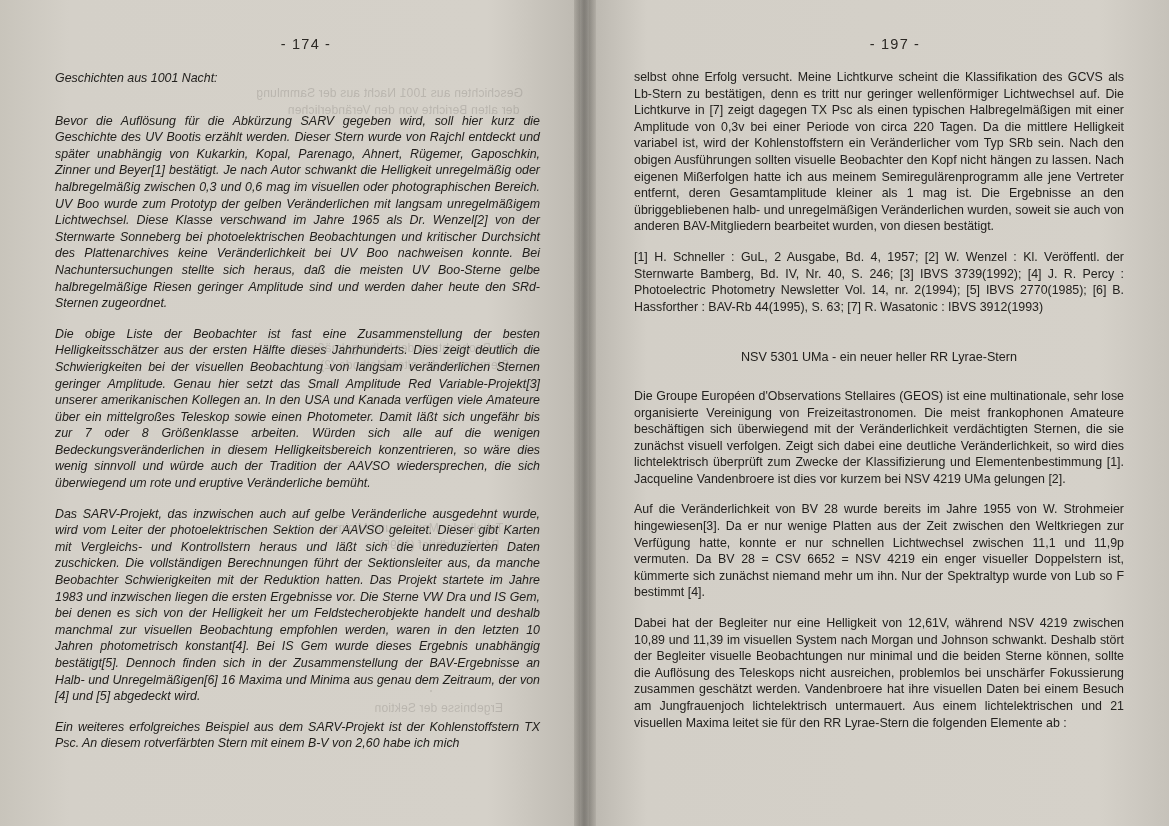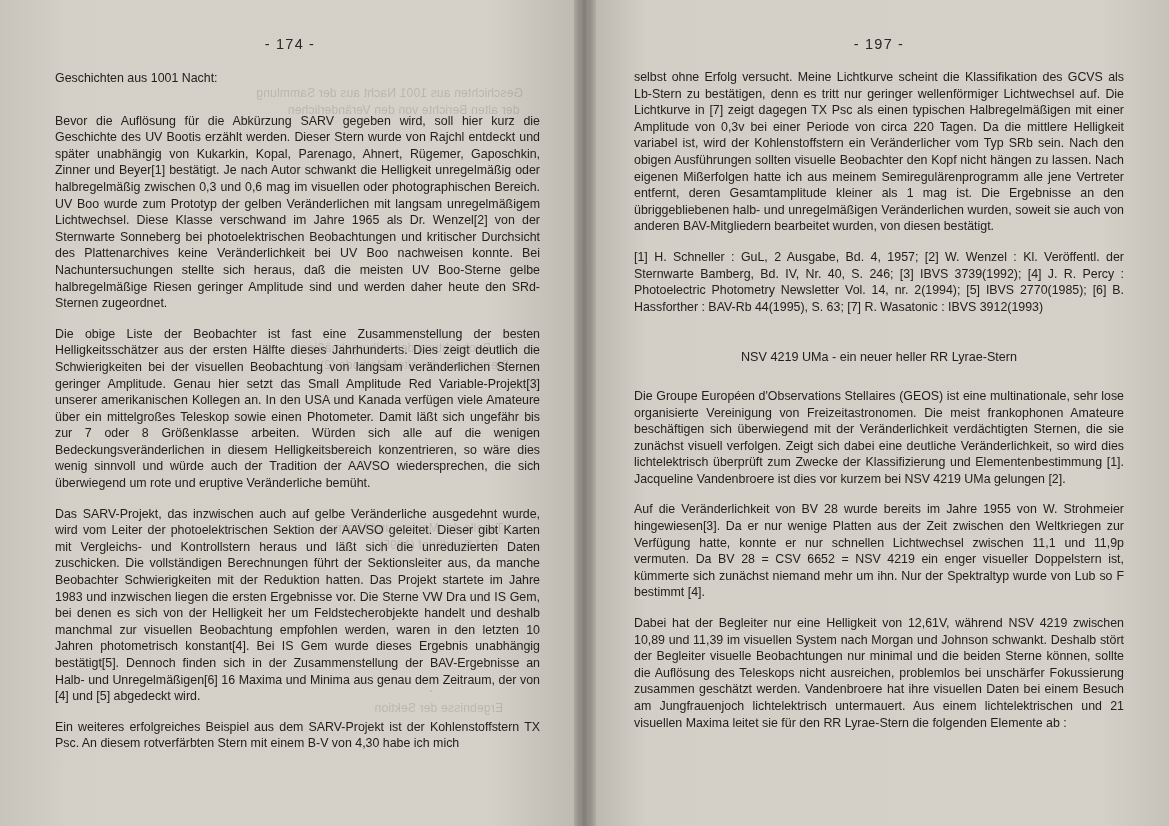--- a/index.html
+++ b/index.html
@@ -52,20 +52,21 @@
     left: 0;
     width: 100%;
     height: 100%;
   }
   .pagenum {
     position: absolute;
     text-align: center;
     font-size: 14.5px;
     letter-spacing: 1.2px;
     color: #2b2824;
+    padding-left: 16px;
   }
   .col {
     position: absolute;
     color: #23211e;
     font-size: 12.4px;
     line-height: 16.6px;
     text-align: justify;
     text-justify: inter-word;
   }
   .col p {
@@ -112,26 +113,26 @@
 </style>
 </head>
 <body>
 
 <div class="scan">
 
   <div class="page left">
     <div class="content">
       <div class="pagenum" style="left:0; top:36px; width:580px;">- 174 -</div>
 
-      <div class="col" style="left:55px; top:70px; width:485px;">
+      <div class="col" style="left:55px; top:70px; width:485px;font-style:italic;">
         <div class="lead">Geschichten aus 1001 Nacht:</div>
         <p>Bevor die Auflösung für die Abkürzung SARV gegeben wird, soll hier kurz die Geschichte des UV Bootis erzählt werden. Dieser Stern wurde von Rajchl entdeckt und später unabhängig von Kukarkin, Kopal, Parenago, Ahnert, Rügemer, Gaposchkin, Zinner und Beyer[1] bestätigt. Je nach Autor schwankt die Helligkeit unregelmäßig oder halbregelmäßig zwischen 0,3 und 0,6 mag im visuellen oder photographischen Bereich. UV Boo wurde zum Prototyp der gelben Veränderlichen mit langsam unregelmäßigem Lichtwechsel. Diese Klasse verschwand im Jahre 1965 als Dr. Wenzel[2] von der Sternwarte Sonneberg bei photoelektrischen Beobachtungen und kritischer Durchsicht des Plattenarchives keine Veränderlichkeit bei UV Boo nachweisen konnte. Bei Nachuntersuchungen stellte sich heraus, daß die meisten UV Boo-Sterne gelbe halbregelmäßige Riesen geringer Amplitude sind und werden daher heute den SRd-Sternen zugeordnet.</p>
         <p>Die obige Liste der Beobachter ist fast eine Zusammenstellung der besten Helligkeitsschätzer aus der ersten Hälfte dieses Jahrhunderts. Dies zeigt deutlich die Schwierigkeiten bei der visuellen Beobachtung von langsam veränderlichen Sternen geringer Amplitude. Genau hier setzt das Small Amplitude Red Variable-Projekt[3] unserer amerikanischen Kollegen an. In den USA und Kanada verfügen viele Amateure über ein mittelgroßes Teleskop sowie einen Photometer. Damit läßt sich ungefähr bis zur 7 oder 8 Größenklasse arbeiten. Würden sich alle auf die wenigen Bedeckungsveränderlichen in diesem Helligkeitsbereich konzentrieren, so wäre dies wenig sinnvoll und würde auch der Tradition der AAVSO wiedersprechen, die sich überwiegend um rote und eruptive Veränderliche bemüht.</p>
         <p>Das SARV-Projekt, das inzwischen auch auf gelbe Veränderliche ausgedehnt wurde, wird vom Leiter der photoelektrischen Sektion der AAVSO geleitet. Dieser gibt Karten mit Vergleichs- und Kontrollstern heraus und läßt sich die unreduzierten Daten zuschicken. Die vollständigen Berechnungen führt der Sektionsleiter aus, da manche Beobachter Schwierigkeiten mit der Reduktion hatten. Das Projekt startete im Jahre 1983 und inzwischen liegen die ersten Ergebnisse vor. Die Sterne VW Dra und IS Gem, bei denen es sich von der Helligkeit her um Feldstecherobjekte handelt und deshalb manchmal zur visuellen Beobachtung empfohlen werden, waren in den letzten 10 Jahren photometrisch konstant[4]. Bei IS Gem wurde dieses Ergebnis unabhängig bestätigt[5]. Dennoch finden sich in der Zusammenstellung der BAV-Ergebnisse an Halb- und Unregelmäßigen[6] 16 Maxima und Minima aus genau dem Zeitraum, der von [4] und [5] abgedeckt wird.</p>
-        <p>Ein weiteres erfolgreiches Beispiel aus dem SARV-Projekt ist der Kohlenstoffstern TX Psc. An diesem rotverfärbten Stern mit einem B-V von 4,30 habe ich mich</p>
+        <p>Ein weiteres erfolgreiches Beispiel aus dem SARV-Projekt ist der Kohlenstoffstern TX Psc. An diesem rotverfärbten Stern mit einem B-V von 2,60 habe ich mich</p>
       </div>
 
       <div class="ghost" style="left:60px; top:85px; width:470px;">  Geschichten aus 1001 Nacht aus der Sammlung
    der alten Berichte von den Veränderlichen</div>
       <div class="ghost" style="left:90px; top:340px; width:430px;">  Die Beobachtung der halbregelmäßigen
    Sterne nach der alten Methode (2)</div>
       <div class="ghost" style="left:80px; top:520px; width:430px;">  Tabelle der Maxima und Minima
    BAV Rundbrief (1995)</div>
       <div class="ghost" style="left:110px; top:700px; width:400px;">  Ergebnisse der Sektion</div>
     </div>
@@ -139,21 +140,21 @@
 
   <div class="page right">
     <div class="content">
       <div class="pagenum" style="left:0; top:36px; width:580px;">- 197 -</div>
 
       <div class="col" style="left:45px; top:69px; width:490px;">
         <p>selbst ohne Erfolg versucht. Meine Lichtkurve scheint die Klassifikation des GCVS als Lb-Stern zu bestätigen, denn es tritt nur geringer wellenförmiger Lichtwechsel auf. Die Lichtkurve in [7] zeigt dagegen TX Psc als einen typischen Halbregelmäßigen mit einer Amplitude von 0,3v bei einer Periode von circa 220 Tagen. Da die mittlere Helligkeit variabel ist, wird der Kohlenstoffstern ein Veränderlicher vom Typ SRb sein. Nach den obigen Ausführungen sollten visuelle Beobachter den Kopf nicht hängen zu lassen. Nach eigenen Mißerfolgen hatte ich aus meinem Semiregulärenprogramm alle jene Vertreter entfernt, deren Gesamtamplitude kleiner als 1 mag ist. Die Ergebnisse an den übriggebliebenen halb- und unregelmäßigen Veränderlichen wurden, soweit sie auch von anderen BAV-Mitgliedern bearbeitet wurden, von diesen bestätigt.</p>
         <div class="refs">
           <p>[1] H. Schneller : GuL, 2 Ausgabe, Bd. 4, 1957; [2] W. Wenzel : Kl. Veröffentl. der Sternwarte Bamberg, Bd. IV, Nr. 40, S. 246; [3] IBVS 3739(1992); [4] J. R. Percy : Photoelectric Photometry Newsletter Vol. 14, nr. 2(1994); [5] IBVS 2770(1985); [6] B. Hassforther : BAV-Rb 44(1995), S. 63; [7] R. Wasatonic : IBVS 3912(1993)</p>
         </div>
-        <div class="heading2">NSV 4219 UMa - ein neuer heller RR Lyrae-Stern</div>
+        <div class="heading2">NSV 5301 UMa - ein neuer heller RR Lyrae-Stern</div>
         <p>Die Groupe Européen d'Observations Stellaires (GEOS) ist eine multinationale, sehr lose organisierte Vereinigung von Freizeitastronomen. Die meist frankophonen Amateure beschäftigen sich überwiegend mit der Veränderlichkeit verdächtigten Sternen, die sie zunächst visuell verfolgen. Zeigt sich dabei eine deutliche Veränderlichkeit, so wird dies lichtelektrisch überprüft zum Zwecke der Klassifizierung und Elementenbestimmung [1]. Jacqueline Vandenbroere ist dies vor kurzem bei NSV 4219 UMa gelungen [2].</p>
         <p>Auf die Veränderlichkeit von BV 28 wurde bereits im Jahre 1955 von W. Strohmeier hingewiesen[3]. Da er nur wenige Platten aus der Zeit zwischen den Weltkriegen zur Verfügung hatte, konnte er nur schnellen Lichtwechsel zwischen 11,1 und 11,9p vermuten. Da BV 28 = CSV 6652 = NSV 4219 ein enger visueller Doppelstern ist, kümmerte sich zunächst niemand mehr um ihn. Nur der Spektraltyp wurde von Lub so F bestimmt [4].</p>
         <p class="tight">Dabei hat der Begleiter nur eine Helligkeit von 12,61V, während NSV 4219 zwischen 10,89 und 11,39 im visuellen System nach Morgan und Johnson schwankt. Deshalb stört der Begleiter visuelle Beobachtungen nur minimal und die beiden Sterne können, sollte die Auflösung des Teleskops nicht ausreichen, problemlos bei unschärfer Fokussierung zusammen geschätzt werden. Vandenbroere hat ihre visuellen Daten bei einem Besuch am Jungfrauenjoch lichtelektrisch untermauert. Aus einem lichtelektrischen und 21 visuellen Maxima leitet sie für den RR Lyrae-Stern die folgenden Elemente ab :</p>
       </div>
 
     </div>
   </div>
 
   <div class="gutter"></div>
 

